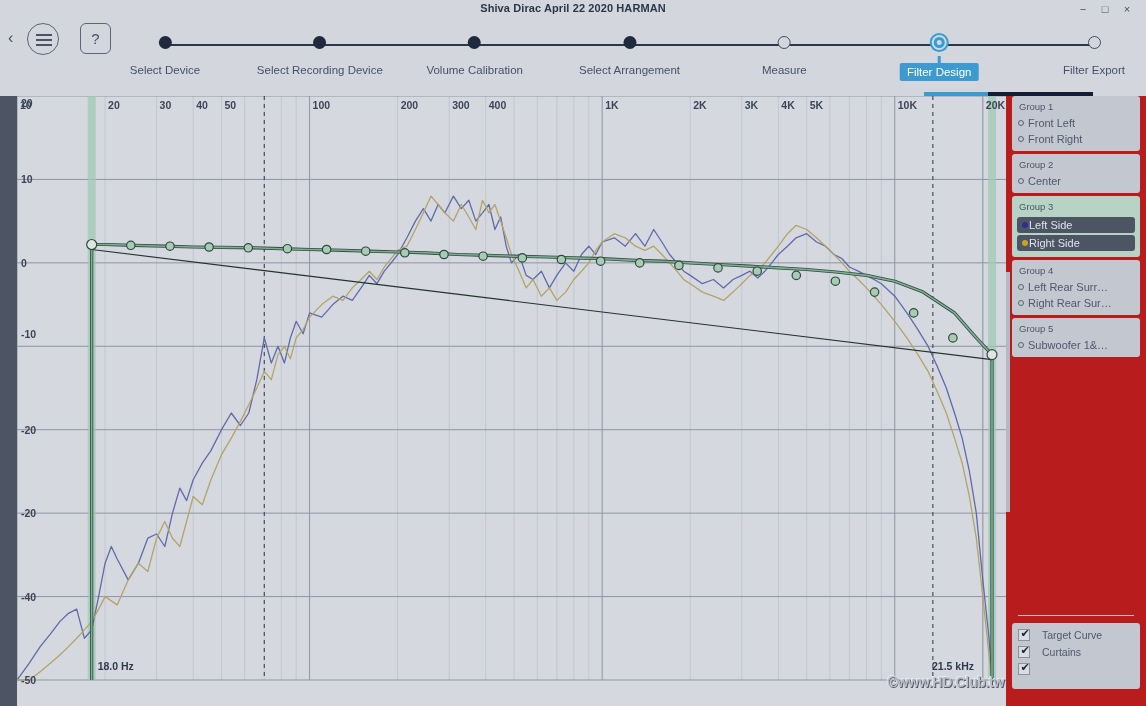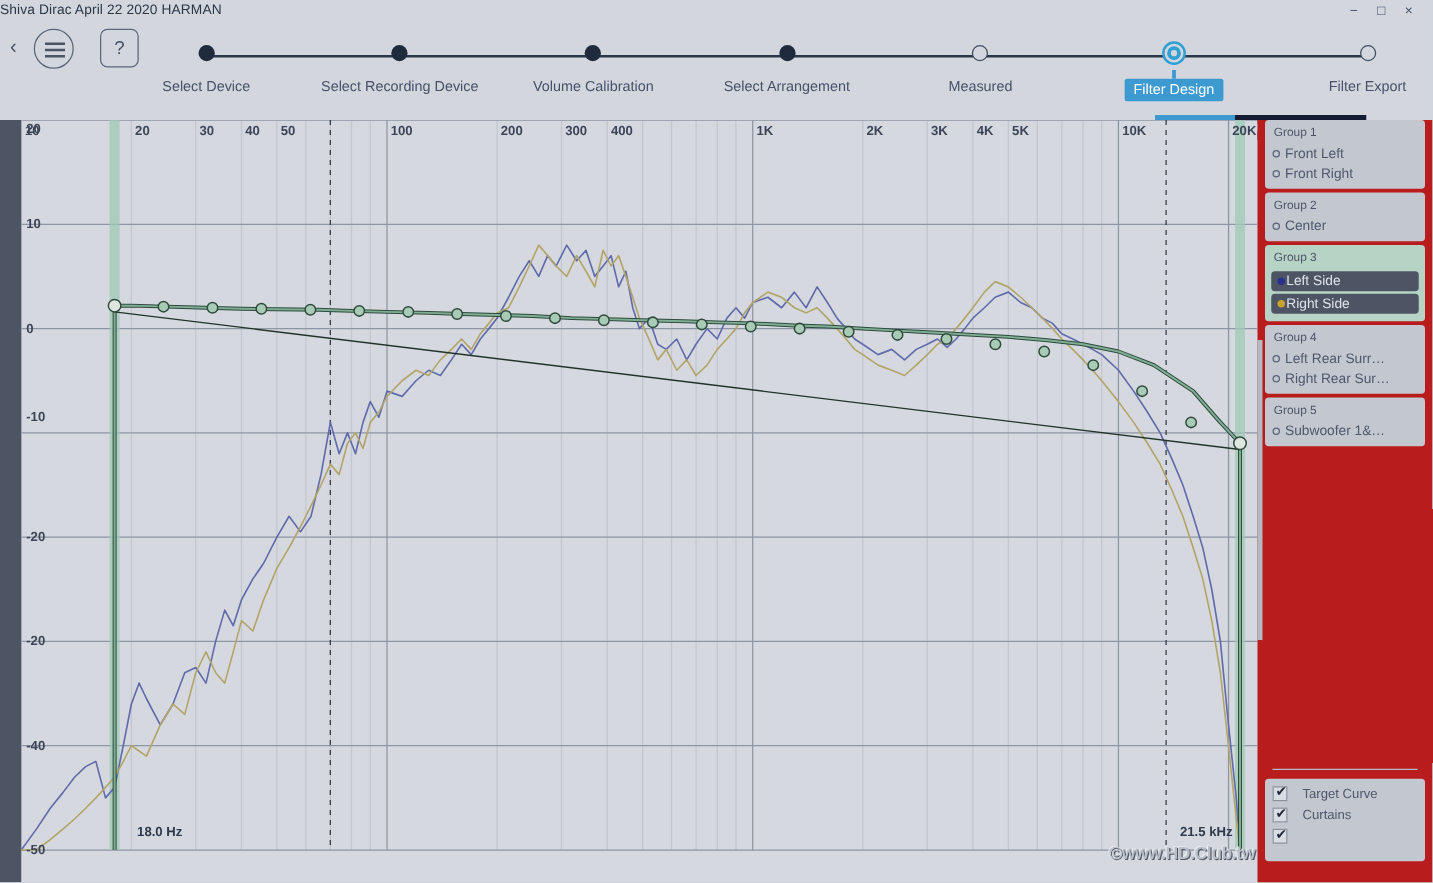--- a/index.html
+++ b/index.html
@@ -15,22 +15,22 @@
     background: #cfd3da;
   }
 
   
   #titlebar {
     position: absolute; top: 0; left: 0; width: 1146px; height: 18px;
     background: #d3d7dd;
   }
   #titlebar .title {
     position: absolute; left: 0; right: 0; top: 2px;
-    text-align: left;
-    font-size: 11px; font-weight: normal; color: #2b3648;
+    text-align: center;
+    font-size: 11px; font-weight: bold; color: #2b3648;
     letter-spacing: 0.1px;
   }
   .wbtn {
     position: absolute; top: 2px; width: 14px; height: 14px;
     font-size: 11px; color: #45506a; text-align: center; line-height: 14px;
     cursor: pointer;
   }
   #win-min { right: 56px; }
   #win-max { right: 34px; }
   #win-close { right: 12px; }
@@ -140,21 +140,21 @@
   .xtick-lbl {
     position: absolute; top: 3px;
     font-size: 10.5px; color: #3c4557; font-weight: bold;
   }
   .ytick-lbl {
     position: absolute; left: 21px;
     font-size: 10.5px; color: #3c4557; font-weight: bold;
   }
   .curtain-lbl {
     position: absolute; bottom: 34px;
-    font-size: 10.5px; color: #2d3a4e; font-weight: bold; margin-left: 12px;
+    font-size: 10.5px; color: #2d3a4e; font-weight: bold;
   }
   #watermark {
     position: absolute; right: 2px; bottom: 16px;
     font-size: 14px; font-weight: bold;
     color: #b9bec8;
     text-shadow: 1px 1px 0 #555b66, -1px -1px 0 #e8eaee;
     letter-spacing: -0.3px;
     white-space: nowrap;
     z-index: 40;
   }
@@ -296,21 +296,21 @@
         <div class="step done" style="left: 474.667px;">
           <div class="dot"></div>
           <div class="lbl">Volume Calibration</div>
         </div>
         <div class="step done" style="left: 629.5px;">
           <div class="dot"></div>
           <div class="lbl">Select Arrangement</div>
         </div>
         <div class="step todo" style="left: 784.333px;">
           <div class="dot"></div>
-          <div class="lbl">Measured</div>
+          <div class="lbl">Measure</div>
         </div>
         <div class="step active" style="left: 939.167px;">
           <div class="dot"></div>
           <div class="lbl">Filter Design</div>
         </div>
         <div class="step todo" style="left: 1094px;">
           <div class="dot"></div>
           <div class="lbl">Filter Export</div>
         </div>
       </div>

